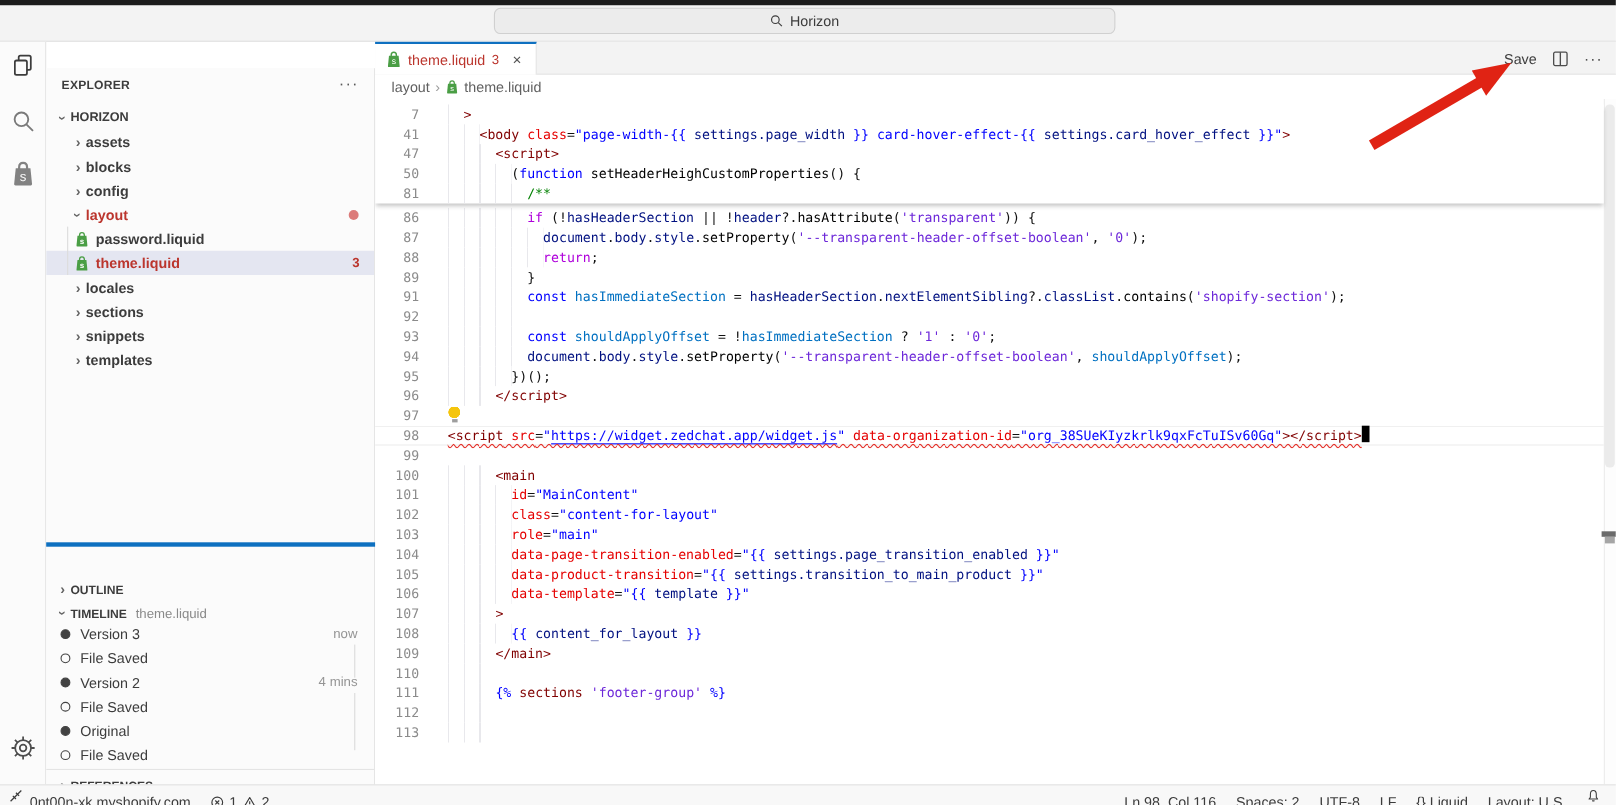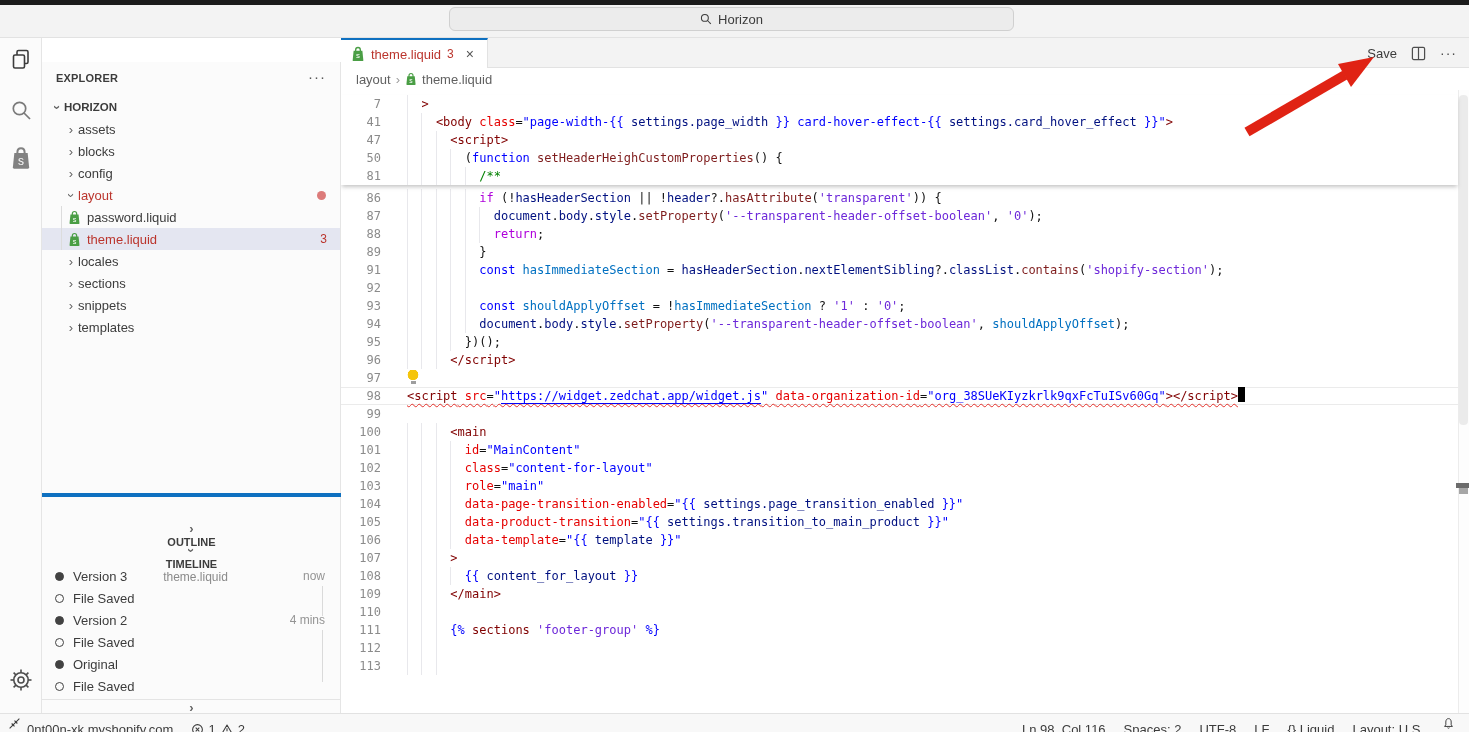--- a/index.html
+++ b/index.html
@@ -14,31 +14,31 @@
           display:flex;align-items:center;justify-content:center;gap:6px;color:#3c3c3c;font-size:13px;}
 
   
   .activitybar{left:0;top:38px;width:42px;height:675px;background:#fbfbfb;border-right:1px solid #e5e5e5;box-sizing:border-box;}
   .abicon{position:absolute;left:9px;width:24px;height:24px;}
 
   
   .sidebar{left:42px;top:38px;width:299px;height:675px;background:#fbfbfb;border-right:1px solid #e5e5e5;box-sizing:border-box;overflow:hidden;margin-top:24px;}
   .side-head{position:absolute;left:14px;top:10px;font-size:11px;font-weight:bold;color:#3c3c3c;letter-spacing:.2px;}
   .side-dots{position:absolute;right:14px;top:6px;color:#585858;font-size:15px;letter-spacing:1px;cursor:pointer;}
-  .trow{position:absolute;left:0;width:299px;height:22px;display:flex;align-items:center;font-size:13px;color:#3c3c3c;}
+  .trow{position:absolute;left:0;width:299px;height:22px;display:flex;align-items:center;font-size:13px;color:#3c3c3c;font-weight:bold;}
   .trow.sel{background:#e4e6f1;}
   .chev{display:inline-block;width:14px;text-align:center;color:#646464;font-size:13px;flex:0 0 14px;}
   .chev.r::before{content:"\203A";display:inline-block;}
   .chev.d::before{content:"\203A";display:inline-block;transform:rotate(90deg);}
   .err{color:#bb352d;}
   .badge3{position:absolute;right:14px;font-size:12px;color:#bb352d;}
   .moddot{position:absolute;right:15px;width:9px;height:9px;border-radius:50%;background:#dc7b7a;}
   .guide-v{position:absolute;background:#dcdcdc;width:1px;}
   .sash{left:42px;top:493px;width:299px;height:4px;background:#0e70c0;z-index:5;}
-  .phead{position:absolute;left:0;width:299px;height:22px;display:flex;align-items:center;font-size:11px;font-weight:bold;color:#3c3c3c;flex-direction:column;}
+  .phead{position:absolute;left:0;width:299px;height:22px;display:flex;align-items:flex-end;font-size:11px;font-weight:bold;color:#3c3c3c;}
   .phead .desc{font-weight:normal;color:#8a8a8a;font-size:12px;margin-left:8px;text-transform:none;}
   .bordertop{border-top:1px solid #e4e4e4;box-sizing:border-box;}
   .tlrow{position:absolute;left:0;width:299px;height:22px;display:flex;align-items:center;font-size:13px;color:#3c3c3c;}
   .dot{display:inline-block;width:7px;height:7px;border:1.5px solid #424242;border-radius:50%;margin:0 9px 0 13px;flex:0 0 7px;}
   .dot.filled{background:#424242;}
   .ttime{position:absolute;right:16px;color:#949494;font-size:12px;}
   .tconn{position:absolute;width:1px;background:#dadada;left:280px;}
 
   
   .tabbar{left:341px;top:38px;width:1128px;height:30px;background:#f3f3f3;border-bottom:1px solid #e2e2e2;box-sizing:border-box;}
@@ -55,21 +55,21 @@
   .breadcrumb .sep{color:#9d9d9d;}
 
   
   .code{left:341px;top:90px;width:1128px;height:623px;background:#fff;overflow:hidden;}
   .row{height:18px;line-height:18px;white-space:pre;font-family:"DejaVu Sans Mono",monospace;font-size:12px;color:#111;}
   .ln{display:inline-block;width:40px;text-align:right;color:#8b8b8b;margin-right:26px;font-family:"DejaVu Sans Mono",monospace;}
   .ind{display:inline-block;height:18px;vertical-align:top;
        background-image:repeating-linear-gradient(to right,#e8e8ec 0 1px,transparent 1px 2ch);}
   .tok{white-space:pre;}
   .tg{color:#800000}.at{color:#e50000}.s{color:#0000ff}.js{color:#6d28d9}
-  .k{color:#0000ff}.kp{color:#af00db}.f{color:#7f1d1d}.v{color:#001080}.c{color:#0070c1}.cm{color:#008000}
+  .k{color:#0000ff}.kp{color:#af00db}.f{color:#000000}.v{color:#001080}.c{color:#0070c1}.cm{color:#008000}
   .sticky{position:absolute;left:0;top:5px;width:1117px;background:#fff;z-index:3;box-shadow:0 3px 4px -1px rgba(110,110,110,.4);}
   .lines{position:absolute;left:0;top:99px;width:1117px;}
   .cl{box-shadow:inset 0 1px 0 #ebebeb, inset 0 -1px 0 #ebebeb;}
   .sq .tok{text-decoration:underline wavy #e4322b 1px;text-underline-offset:3px;text-decoration-skip-ink:none;}
   .lk{border-bottom:1px solid #0000ff;}
   .cur{display:inline-block;width:7px;height:15px;background:#000;vertical-align:-2px;text-decoration:none !important;}
   .bulb{display:inline-block;width:12px;height:14px;vertical-align:-2px;
         background:radial-gradient(circle at 50% 34%, #f5c50c 0 5.2px, transparent 5.6px),
                    linear-gradient(#9e9e9e 0 0) 50% 100%/5px 3px no-repeat;}
   .scrollcol{position:absolute;right:0;top:0;width:11px;height:623px;background:#fdfdfd;border-left:1px solid #ececec;box-sizing:border-box;}

